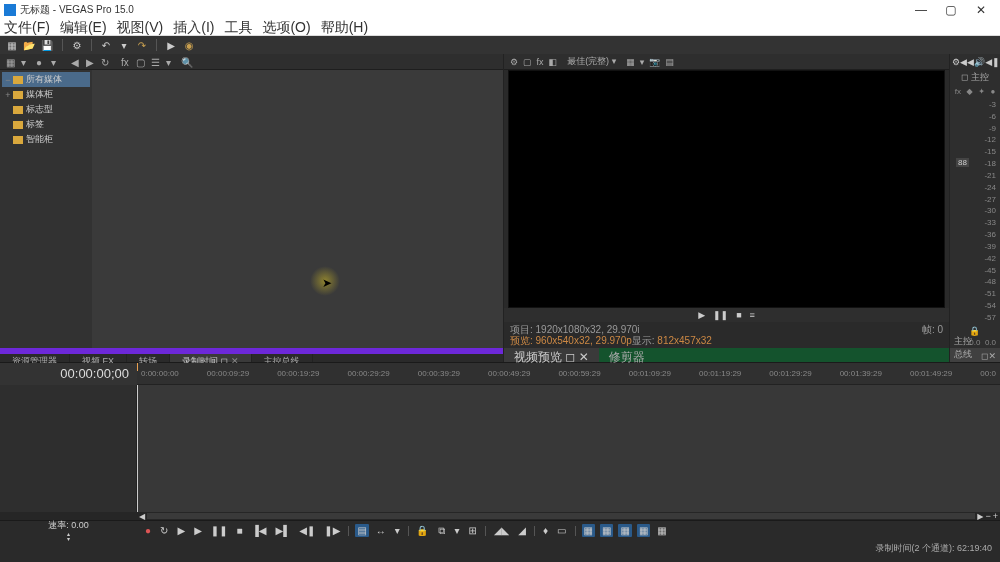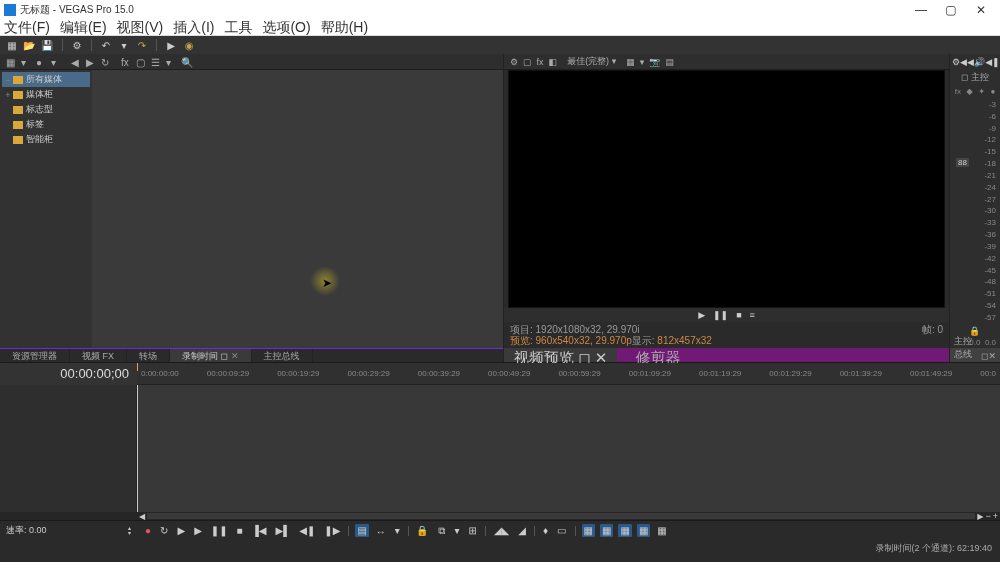--- a/index.html
+++ b/index.html
@@ -19,34 +19,34 @@
 .left-toolbar .ico { width: 10px; height: 10px; cursor: pointer; color: #aaa; font-size: 10px; }
 .left-content { flex: 1; display: flex; background: #3a3a3a; }
 .tree { width: 92px; background: #323232; padding: 2px; }
 .tree-item { display: flex; align-items: center; padding: 1px 2px; font-size: 9px; color: #ccc; cursor: pointer; }
 .tree-item.selected { background: #4a6a8a; }
 .tree-item .folder { width: 10px; height: 8px; background: #d9a83d; margin-right: 3px; }
 .tree-item .exp { width: 8px; text-align: center; color: #888; margin-right: 1px; }
 .media-area { flex: 1; background: #3a3a3a; position: relative; }
 .cursor-glow { position: absolute; left: 218px; top: 196px; width: 30px; height: 30px; border-radius: 50%; background: radial-gradient(circle, rgba(200,180,40,0.6) 0%, rgba(200,180,40,0) 70%); }
 .cursor-arrow { position: absolute; left: 230px; top: 206px; color: #000; font-size: 12px; }
-.left-tabs { height: 14px; background: #2a2a2a; display: flex; font-size: 9px; border-top: 1px solid #6d28d9; }
+.left-tabs { height: 14px; background: #2a2a2a; display: flex; font-size: 9px; border-top: 6px solid #6d28d9; }
 .left-tabs .tab { padding: 1px 12px; cursor: pointer; color: #aaa; border-right: 1px solid #222; }
 .left-tabs .tab.active { background: #3a3a3a; color: #ccc; }
 .left-tabs .close { margin-left: 3px; color: #888; }
 .right-panel { flex: 1; display: flex; }
 .preview-col { flex: 1; display: flex; flex-direction: column; border-right: 1px solid #222; }
 .preview-toolbar { height: 16px; background: #2e2e2e; display: flex; align-items: center; padding: 0 6px; gap: 5px; border-bottom: 1px solid #1e1e1e; font-size: 9px; }
 .preview-toolbar .ico { cursor: pointer; color: #aaa; }
 .preview-area { flex: 1; background: #000; margin: 0 4px; border: 1px solid #111; }
 .preview-controls { height: 14px; display: flex; align-items: center; justify-content: center; gap: 8px; background: #2e2e2e; font-size: 9px; }
 .preview-controls span { cursor: pointer; }
 .preview-info { padding: 2px 6px; font-size: 10px; color: #999; line-height: 11px; }
 .preview-info .orange { color: #cc8844; }
-.preview-tabs { height: 14px; background: #701a75; display: flex; font-size: 15px; gap: 8px; }
+.preview-tabs { height: 14px; background: #14532d; display: flex; font-size: 12px; }
 .preview-tabs .tab { padding: 1px 10px; cursor: pointer; color: #aaa; }
 .preview-tabs .tab.active { background: #3a3a3a; color: #ccc; }
 .meter-col { width: 50px; background: #2e2e2e; display: flex; flex-direction: column; }
 .meter-toolbar { height: 16px; display: flex; align-items: center; justify-content: space-around; padding: 0 2px; font-size: 9px; }
 .meter-label { font-size: 9px; text-align: center; padding: 1px; color: #aaa; }
 .meter-icons { display: flex; justify-content: space-around; padding: 2px; font-size: 8px; color: #888; }
 .meter-scale { flex: 1; display: flex; flex-direction: column; justify-content: space-between; align-items: flex-end; padding: 2px 4px; font-size: 8px; color: #888; position: relative; }
 .meter-scale .tick { line-height: 10px; }
 .meter-bottom { font-size: 8px; text-align: right; padding: 1px 4px; color: #888; }
 .meter-tab { height: 14px; background: #404040; font-size: 9px; padding: 1px 4px; color: #aaa; display:flex; align-items:flex-end; }
@@ -55,21 +55,21 @@
 .timeline-header { height: 22px; display: flex; background: #333; }
 .timecode { width: 137px; text-align: right; padding: 3px 8px; font-size: 13px; color: #ddd; }
 .ruler { flex: 1; position: relative; font-size: 8px; color: #888; background: #303030; border-bottom: 1px solid #222;}
 .ruler .marker { position: absolute; top: 0; width: 1px; height: 8px; background: #e8a050; }
 .ruler .ticks { display: flex; justify-content: space-between; padding: 6px 4px 0 4px; }
 .tracks { flex: 1; display: flex; background: #383838; }
 .track-headers { width: 137px; background: #2e2e2e; border-right: 1px solid #222; }
 .track-area { flex: 1; position: relative; background: #383838; }
 .playhead { position: absolute; left: 0; top: 0; bottom: 0; width: 1px; background: #ccc; }
 .timeline-bottom { height: 20px; display: flex; align-items: center; background: #2a2a2a; border-top: 1px solid #1a1a1a; }
-.rate { width: 137px; padding: 0 6px; font-size: 9px; display: flex; align-items: center; justify-content: space-between; }
+.rate { width: 137px; padding: 0 6px; font-size: 9px; display: flex; align-items: center; justify-content: space-between; flex-direction: column; }
 .rate .spin { display: flex; flex-direction: column; font-size: 6px; line-height: 5px; }
 .transport { flex: 1; display: flex; align-items: center; gap: 5px; padding: 0 6px; font-size: 10px; }
 .transport .btn { cursor: pointer; color: #ccc; padding: 1px 2px; display: inline-flex; align-items: center; }
 .transport .sep { width: 1px; height: 10px; background: #555; margin: 0 1px; }
 .transport .toggled { background: #2a5a8a; border-radius: 1px; }
 .statusbar { height: 16px; background: #2a2a2a; display: flex; align-items: center; justify-content: flex-end; padding: 0 8px; font-size: 9px; color: #aaa; }
 </style>
 </head>
 <body>
 

